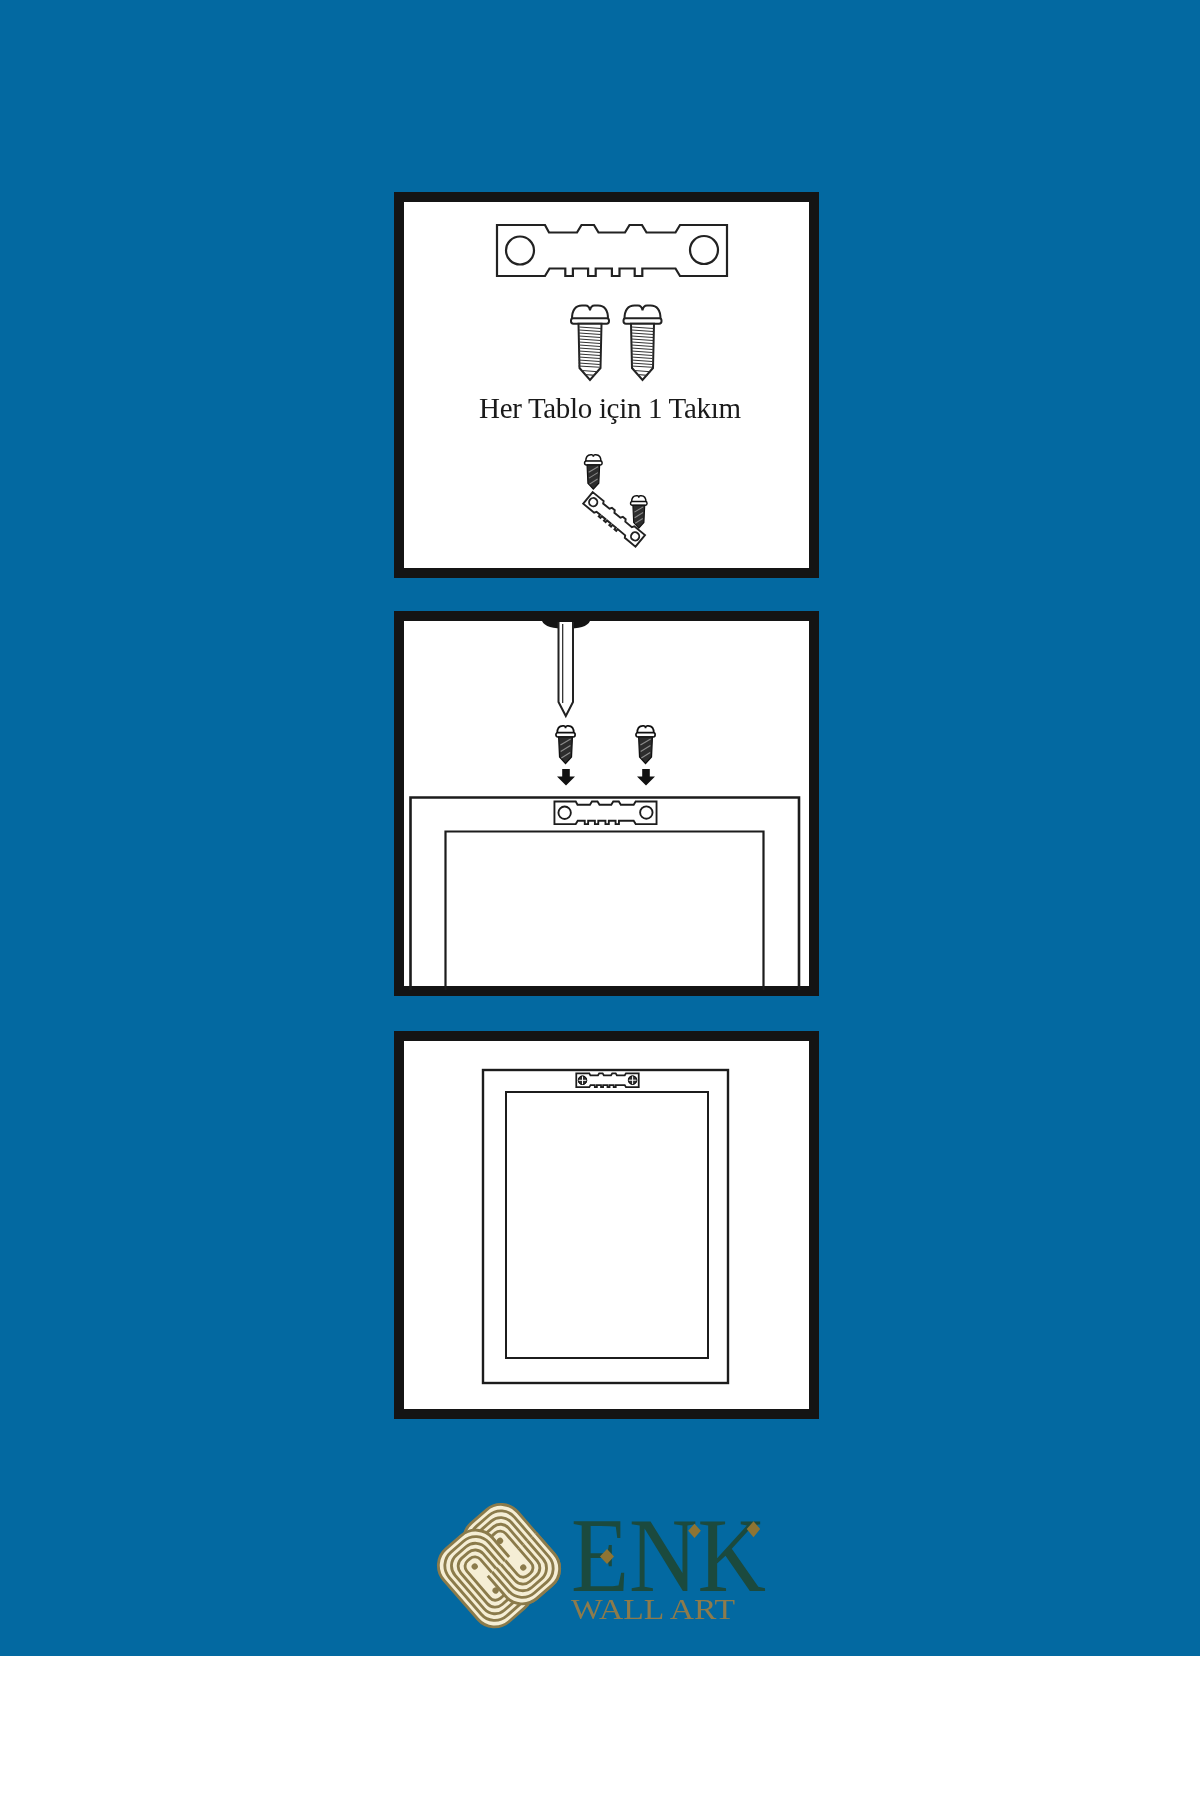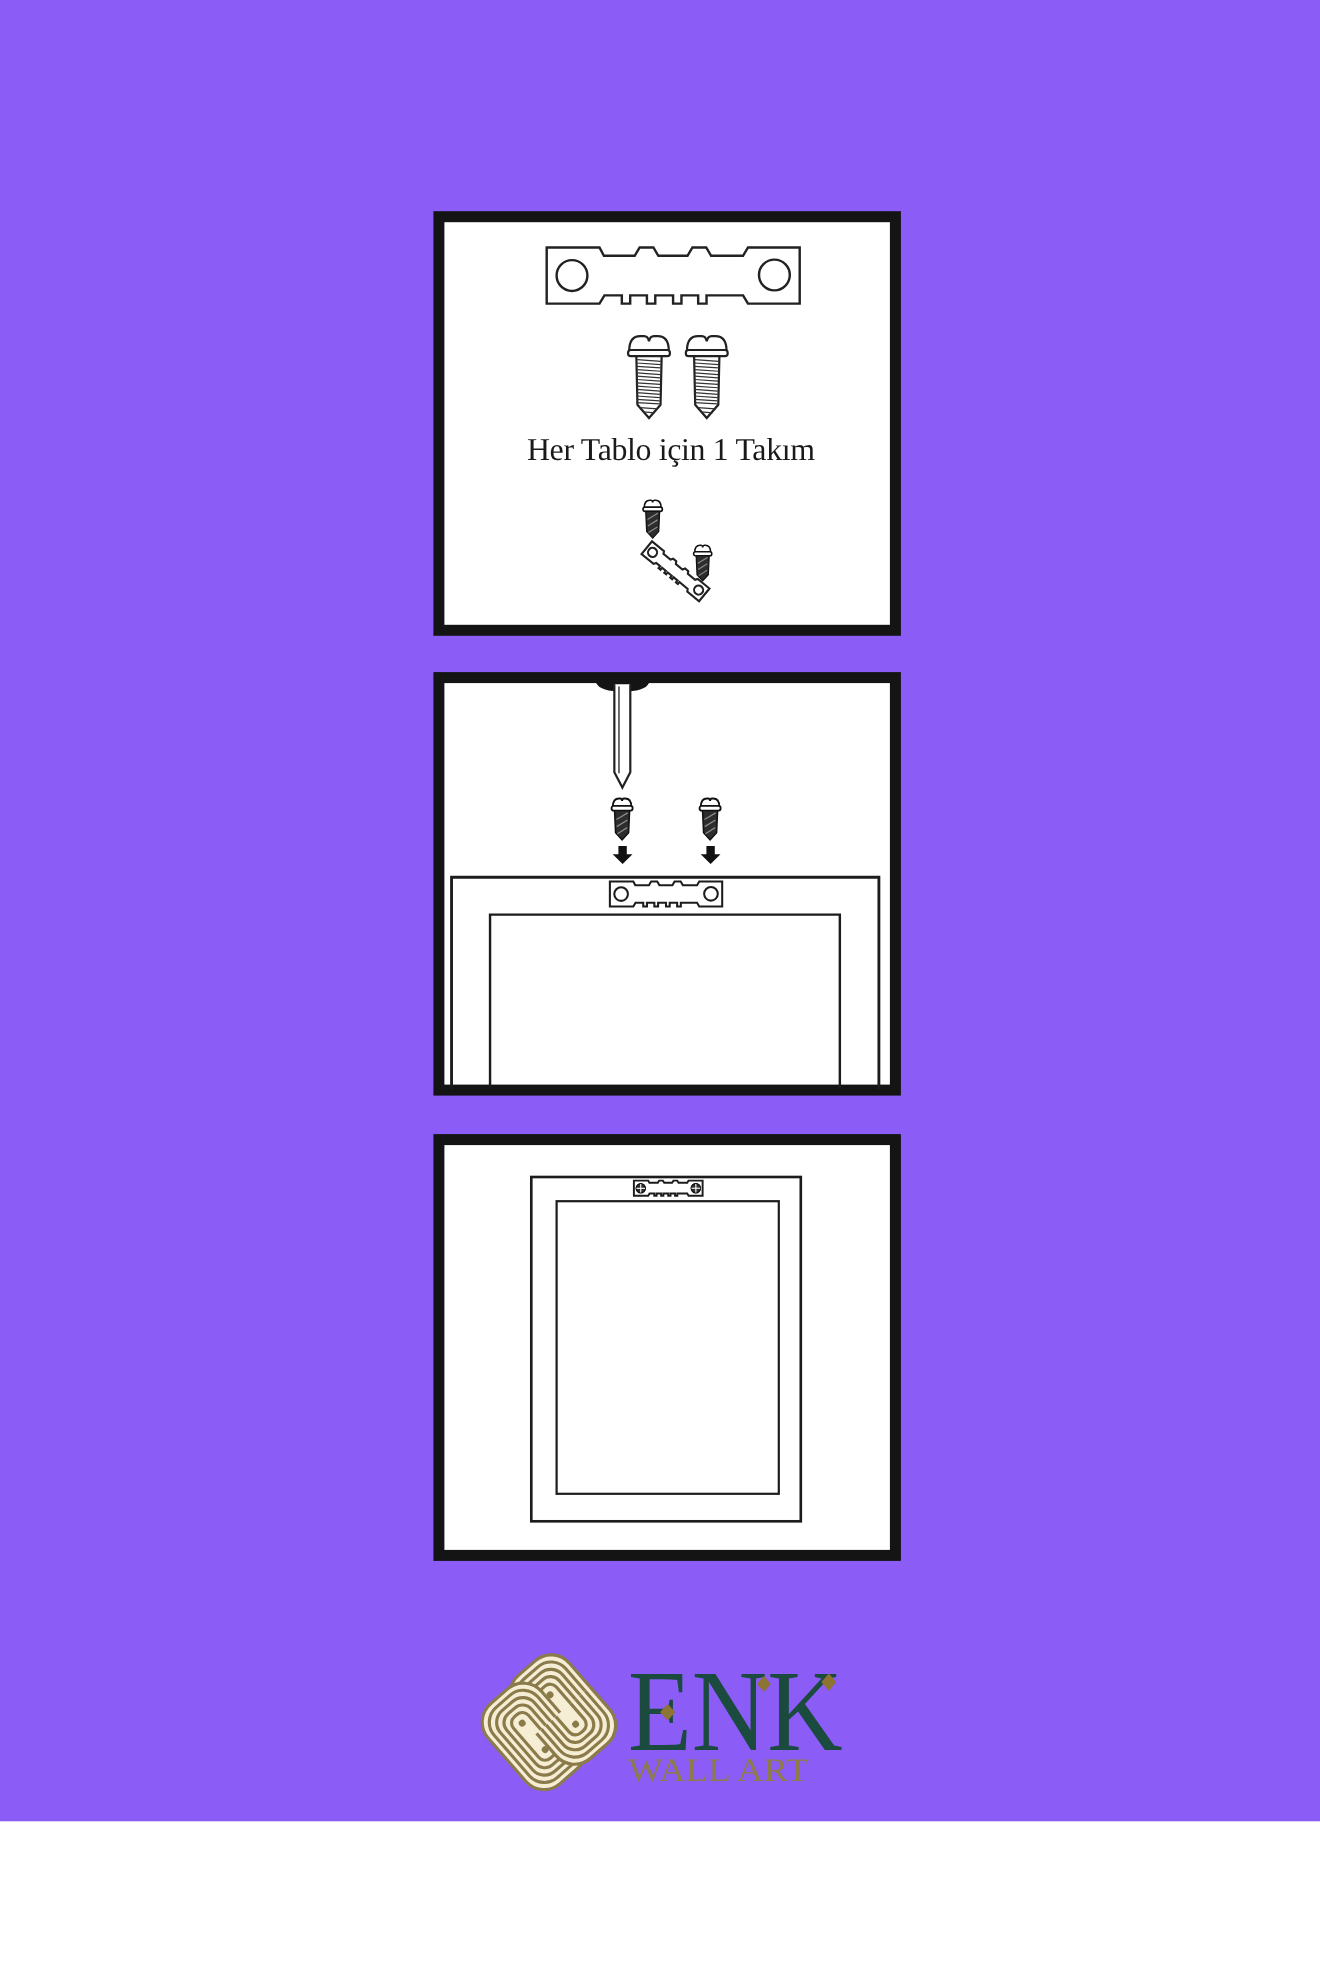--- a/index.html
+++ b/index.html
@@ -1,16 +1,16 @@
 <!DOCTYPE html>
 <html><head>
 <meta charset="utf-8">
 <style>
   html,body{margin:0;padding:0;background:#ffffff;}
-  #page{position:relative;width:1200px;height:1656px;background:#8b5cf6;overflow:hidden;
+  #page{position:relative;width:1200px;height:1656px;background:#0369a1;overflow:hidden;
         font-family:"Liberation Serif", serif;}
 </style>
 </head>
 <body>
 <div id="page">
 <svg width="1200" height="1800" viewBox="0 0 1200 1800">
 <defs>
 
   <g id="hanger">
     <path d="M1,1 H49 L53,8.5 H81 L85.5,1 H98 L102.5,8.5 H129 L133.5,1 H146 L150.5,8.5 H179.5 L184,1 H231 V52 H184 L179.5,44.5 H146.3 V52 H138.7 V44.5 H123.5 V52 H115.9 V44.5 H99.7 V52 H92.1 V44.5 H76.9 V52 H69.3 V44.5 H53.5 L49,52 H1 Z" fill="#ffffff"></path>

